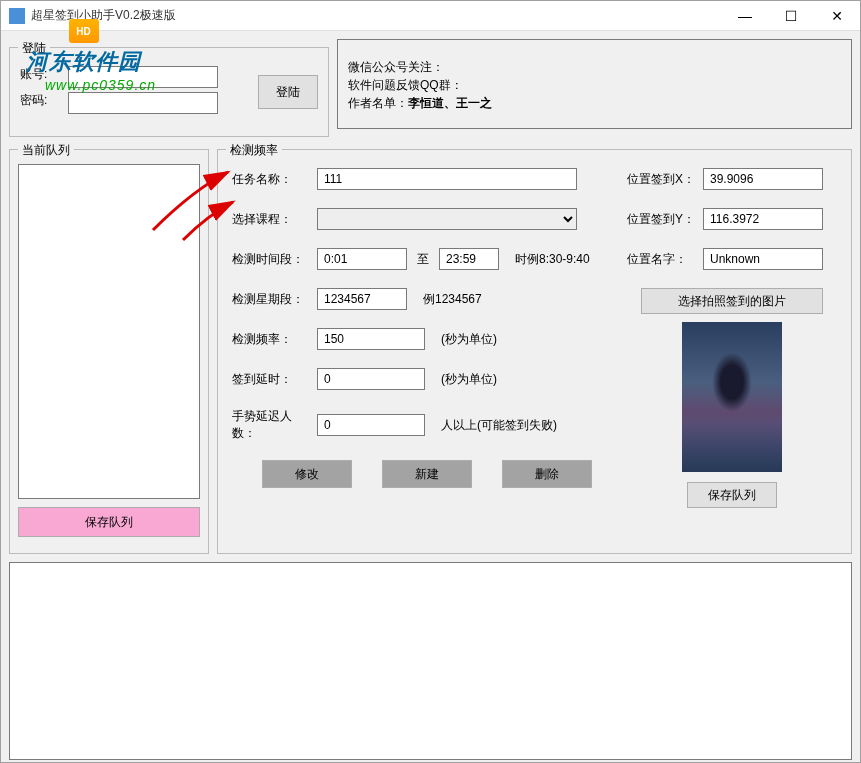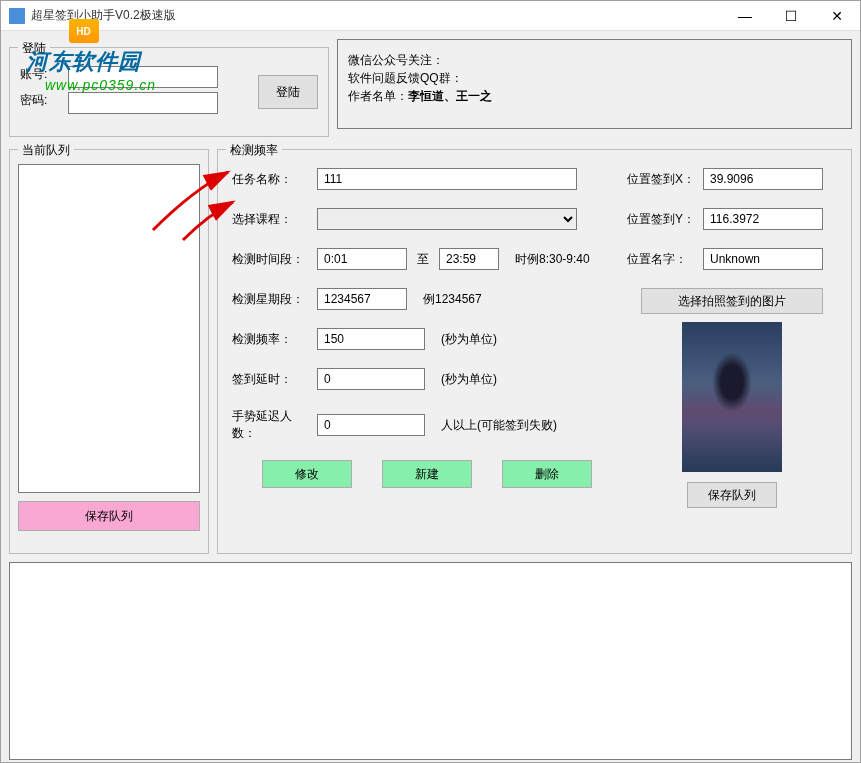--- a/index.html
+++ b/index.html
@@ -124,36 +124,36 @@
       border: 1px solid #adadad;
       cursor: pointer;
       font-size: 12px;
     }
 
     .info-box {
       flex: 1;
       height: 90px;
       border: 1px solid #7a7a7a;
       background: #f0f0f0;
-      padding: 11px 10px;
+      padding: 18px 10px;
       line-height: 1.5;
       font-size: 12px;
     }
     .info-box .bold { font-weight: bold; }
 
     .mid-row {
       display: flex;
       gap: 8px;
       margin-top: 4px;
     }
 
     .queue-box {
       width: 200px;
       height: 405px;
-      padding: 14px 8px 22px;
+      padding: 14px 8px 16px;
       display: flex;
       flex-direction: column;
     }
     .queue-list {
       flex: 1;
       border: 1px solid #7a7a7a;
       background: #fff;
       margin-bottom: 8px;
     }
     .save-queue-btn {
@@ -262,21 +262,21 @@
 
     .btn-row {
       display: flex;
       gap: 30px;
       margin-top: 6px;
       margin-left: 30px;
     }
     .action-btn {
       width: 90px;
       height: 28px;
-      background: #86efac;
+      background: #a3a3a3;
       border: 1px solid #adadad;
       cursor: pointer;
       font-size: 12px;
     }
 
     .log-box {
       margin-top: 8px;
       height: 198px;
       border: 1px solid #7a7a7a;
       background: #fff;

